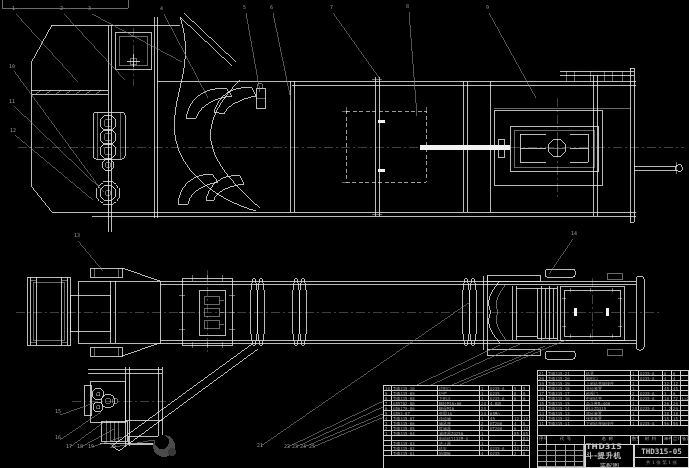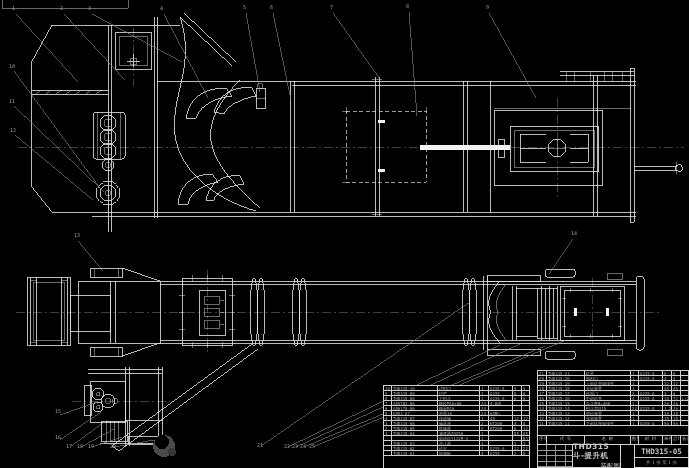--- a/index.html
+++ b/index.html
@@ -530,21 +530,21 @@
         <div></div>
         <div></div>
         <div></div>
         <div></div>
         <div></div>
         <div></div>
         <div></div>
         <div></div>
         <div></div>
   </div>
-  <div class="cell" style="left:572px;top:444px;width:49px;height:24px;align-items:flex-end;">
+  <div class="cell" style="left:585px;top:444px;width:49px;height:24px;">
     <div class="tl1">THD315斗-提升机</div>
     <div class="tl2">装配图</div>
   </div>
   <div class="cell" style="left:634px;top:444px;width:55px;height:14px;">
     <div class="dn">THD315-05</div>
   </div>
   <div class="cell" style="left:634px;top:457px;width:55px;height:11px;">
     <div class="sn">共 1 张  第 1 张</div>
   </div>
 </div>

